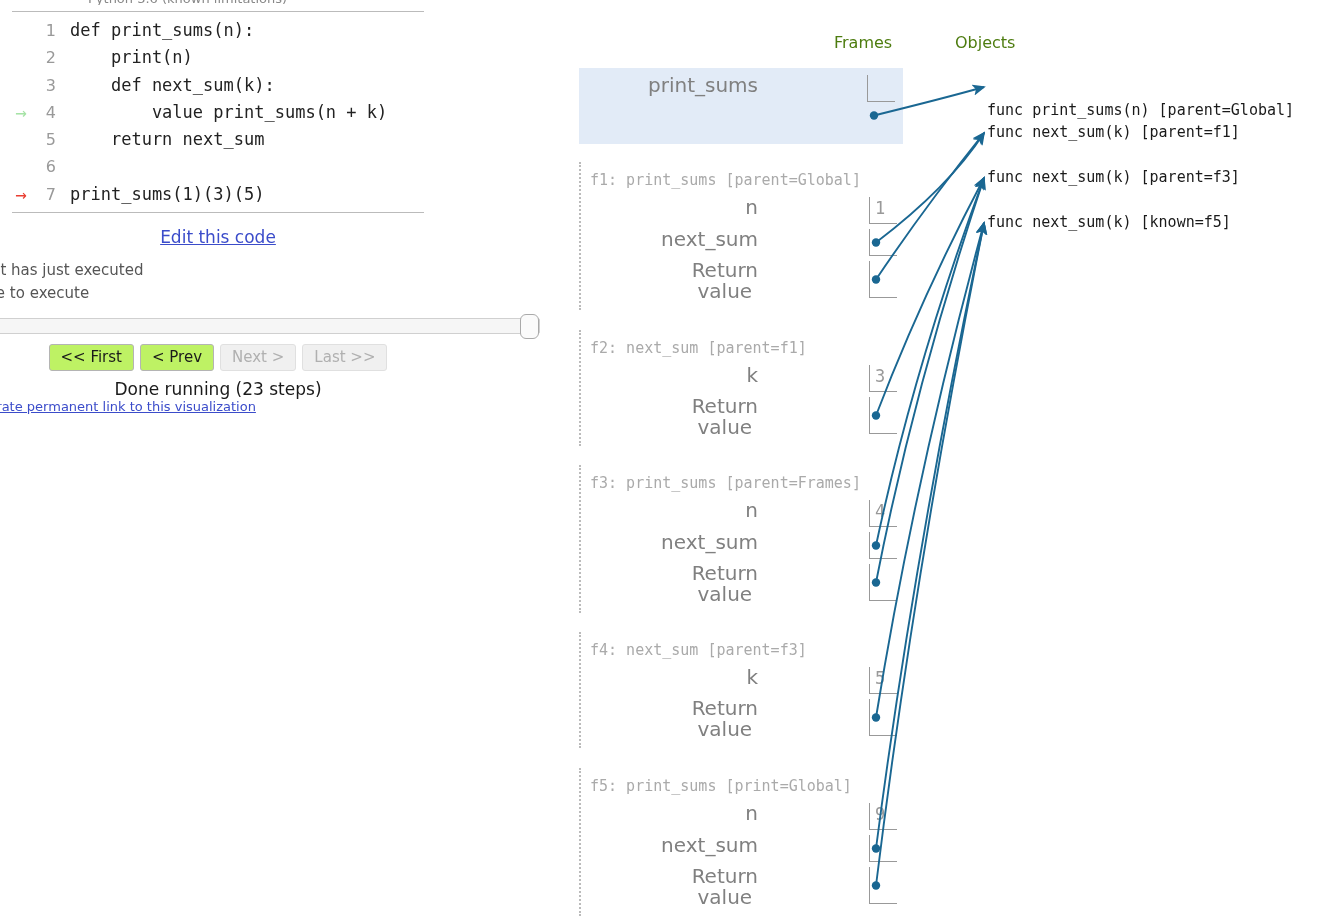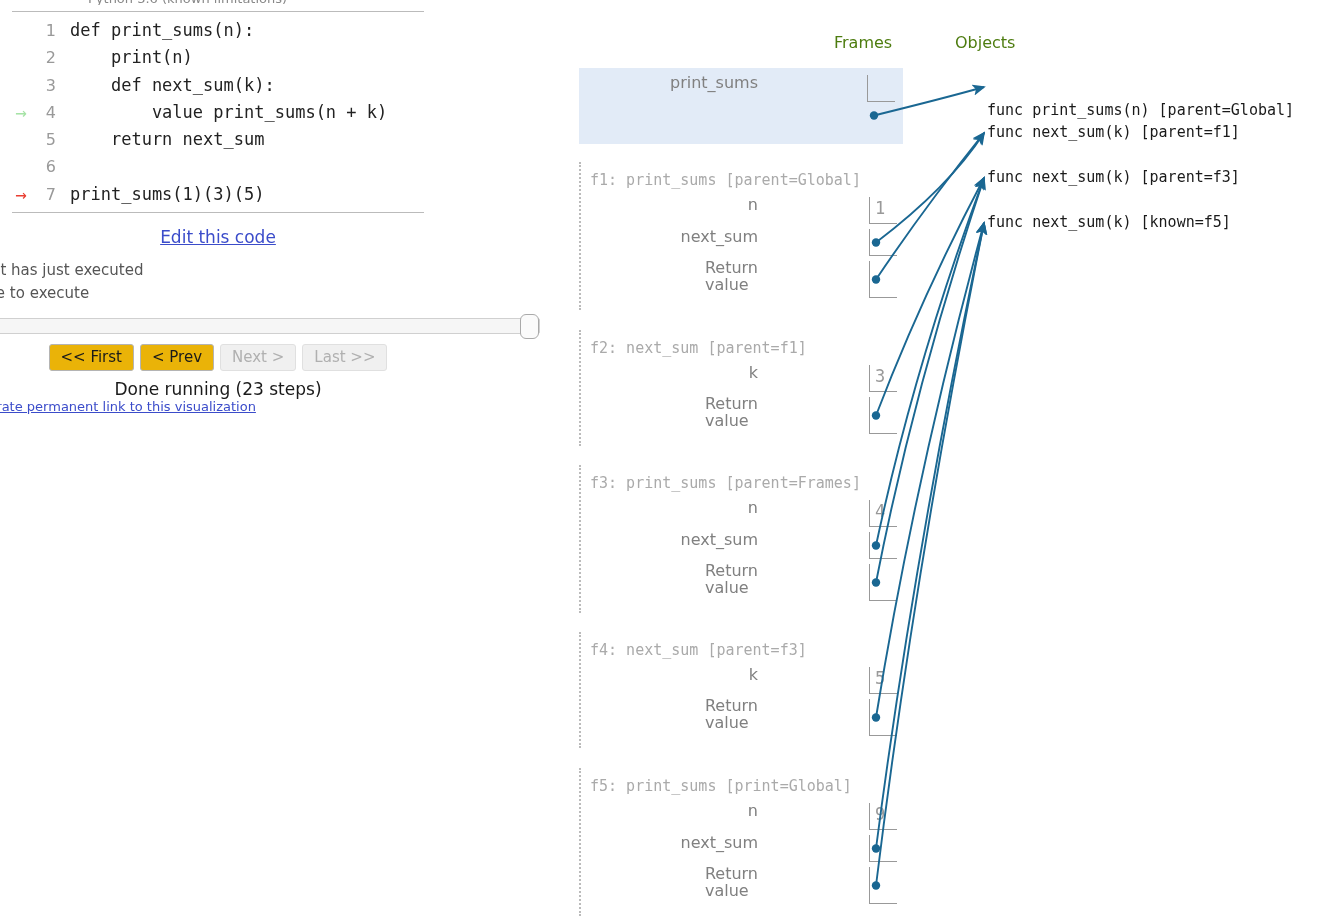--- a/index.html
+++ b/index.html
@@ -136,21 +136,21 @@
     white-space: nowrap;
   }
   .nav-btn {
     display: inline-block;
     font-family: "DejaVu Sans", sans-serif;
     font-size: 15px;
     padding: 3px 11px 4px 11px;
     margin: 0 3px;
     border-radius: 3px;
     box-sizing: border-box;
-    background: #eab308;
+    background: #bef264;
     border: 1px solid #b4b4b4;
     color: #1a1a1a;
     cursor: pointer;
   }
   .nav-btn.disabled {
     color: #b0b0b0;
     border-color: #e0e0e0;
     background: #f0f0f0;
     cursor: default;
   }
@@ -223,23 +223,23 @@
   }
 
   .var-row {
     position: relative;
     height: 30px;
   }
   .var-name {
     position: absolute;
     right: 145px;
     top: 0;
-    font-size: 16px;
+    font-size: 20px;
     color: #808080;
-    text-align: left;
+    text-align: center;
     line-height: 1.0;
     white-space: nowrap;
     font-family: "DejaVu Sans", sans-serif;
     margin-left: 8px;
   }
   .var-name.two-line {
     line-height: 1.05;
     top: -1px;
   }
   .var-box {

